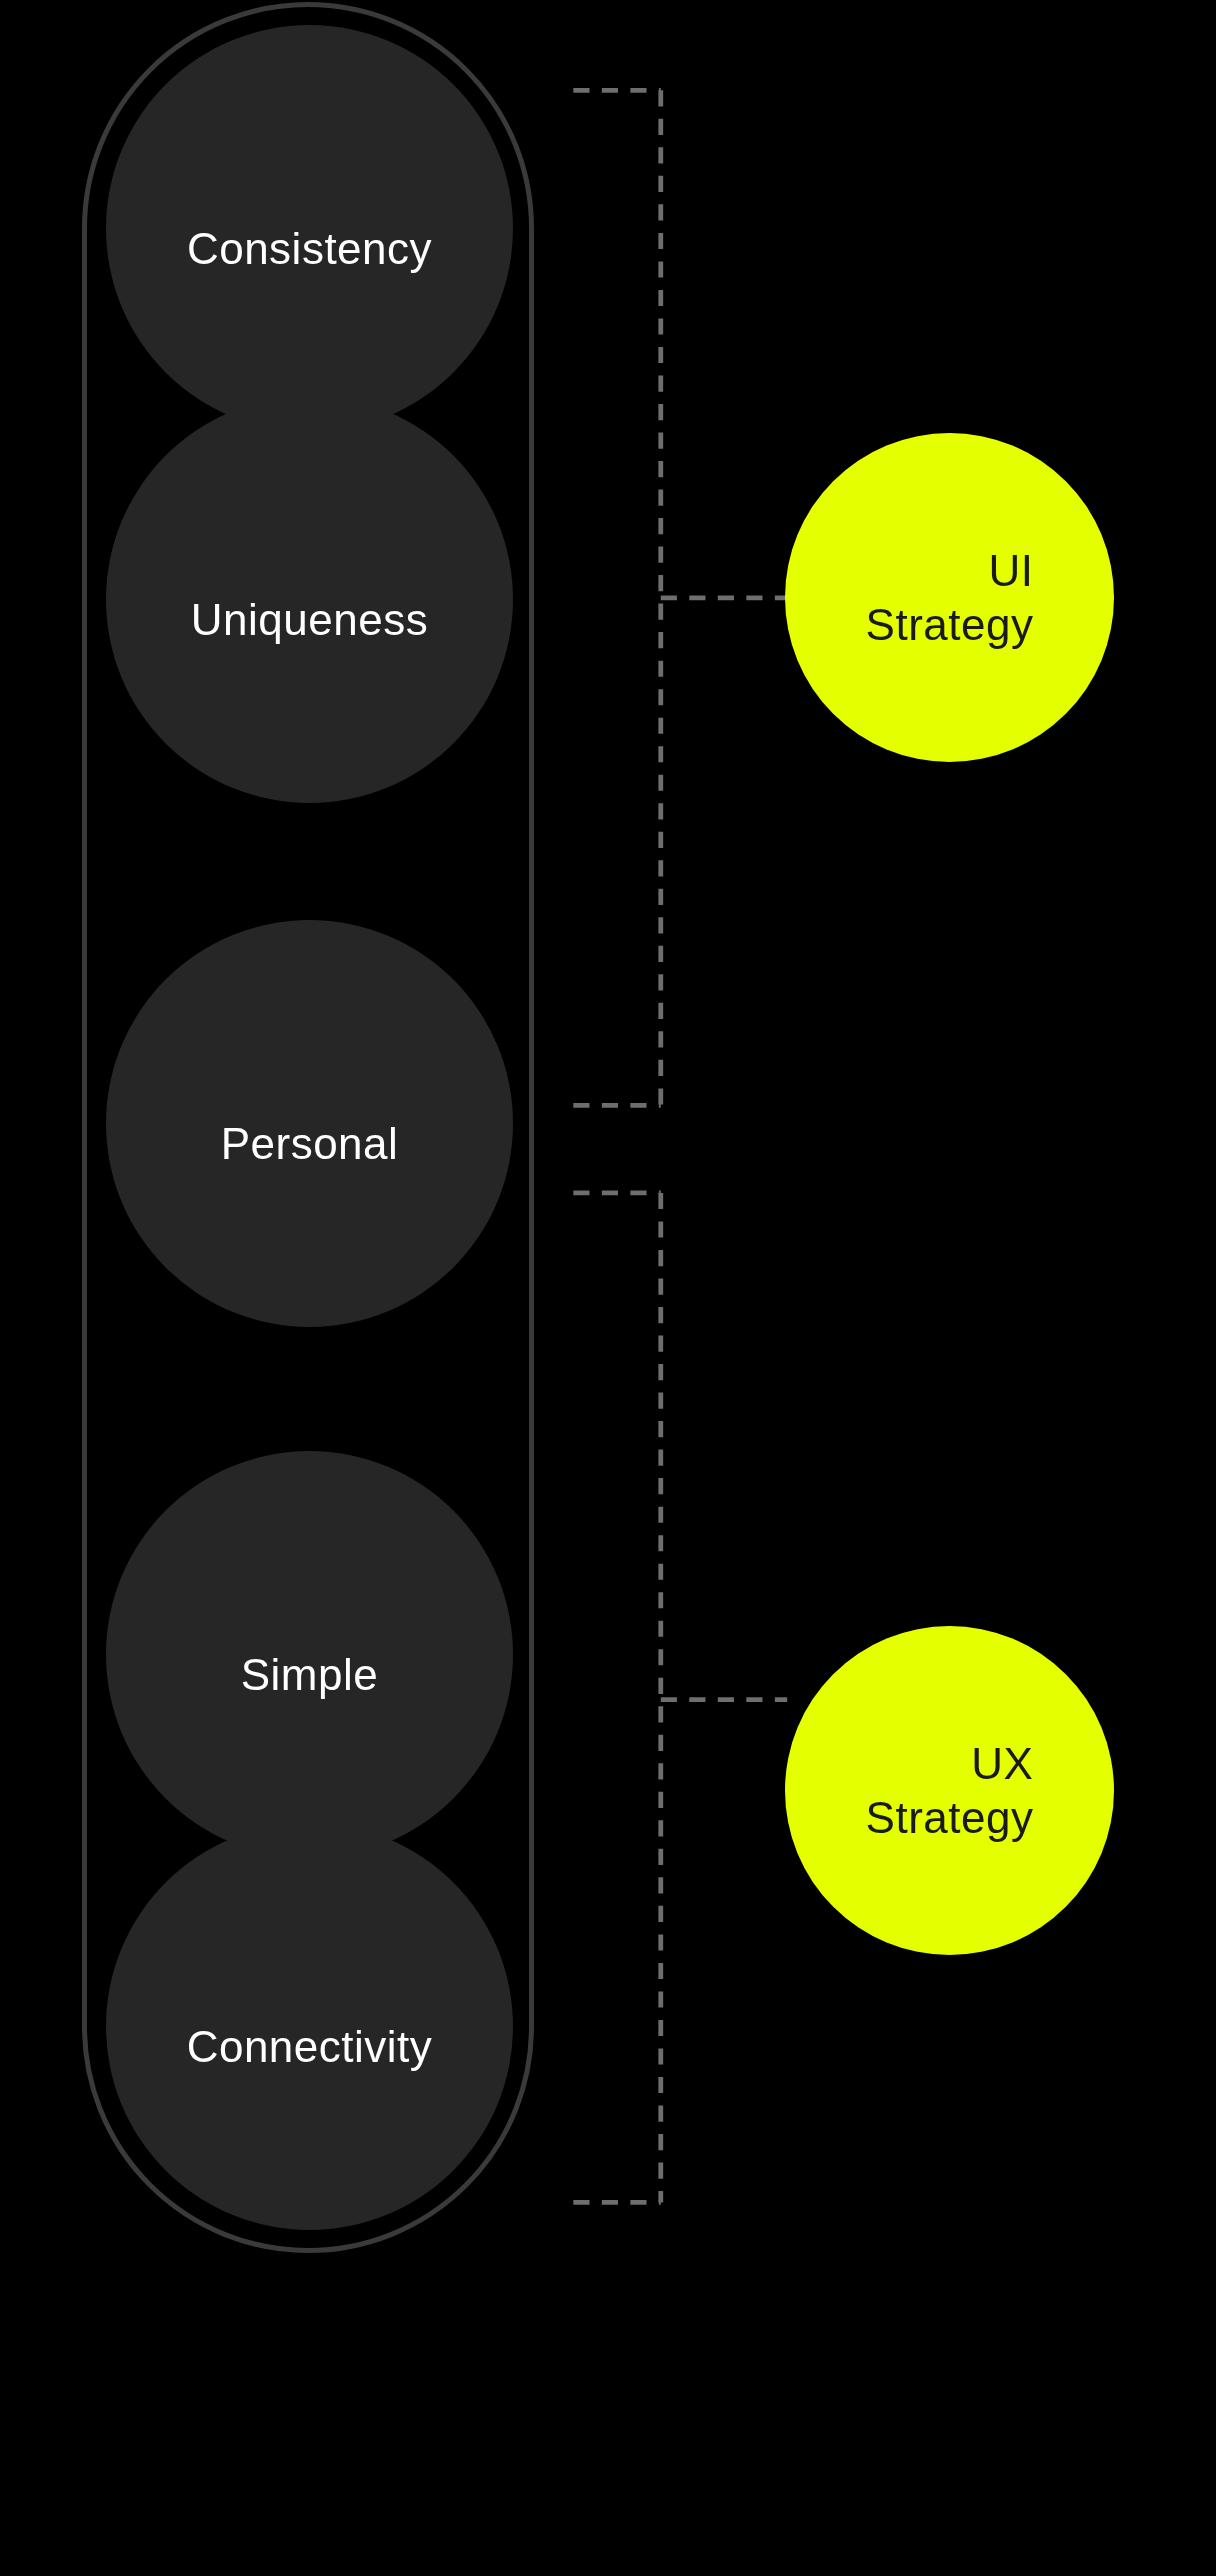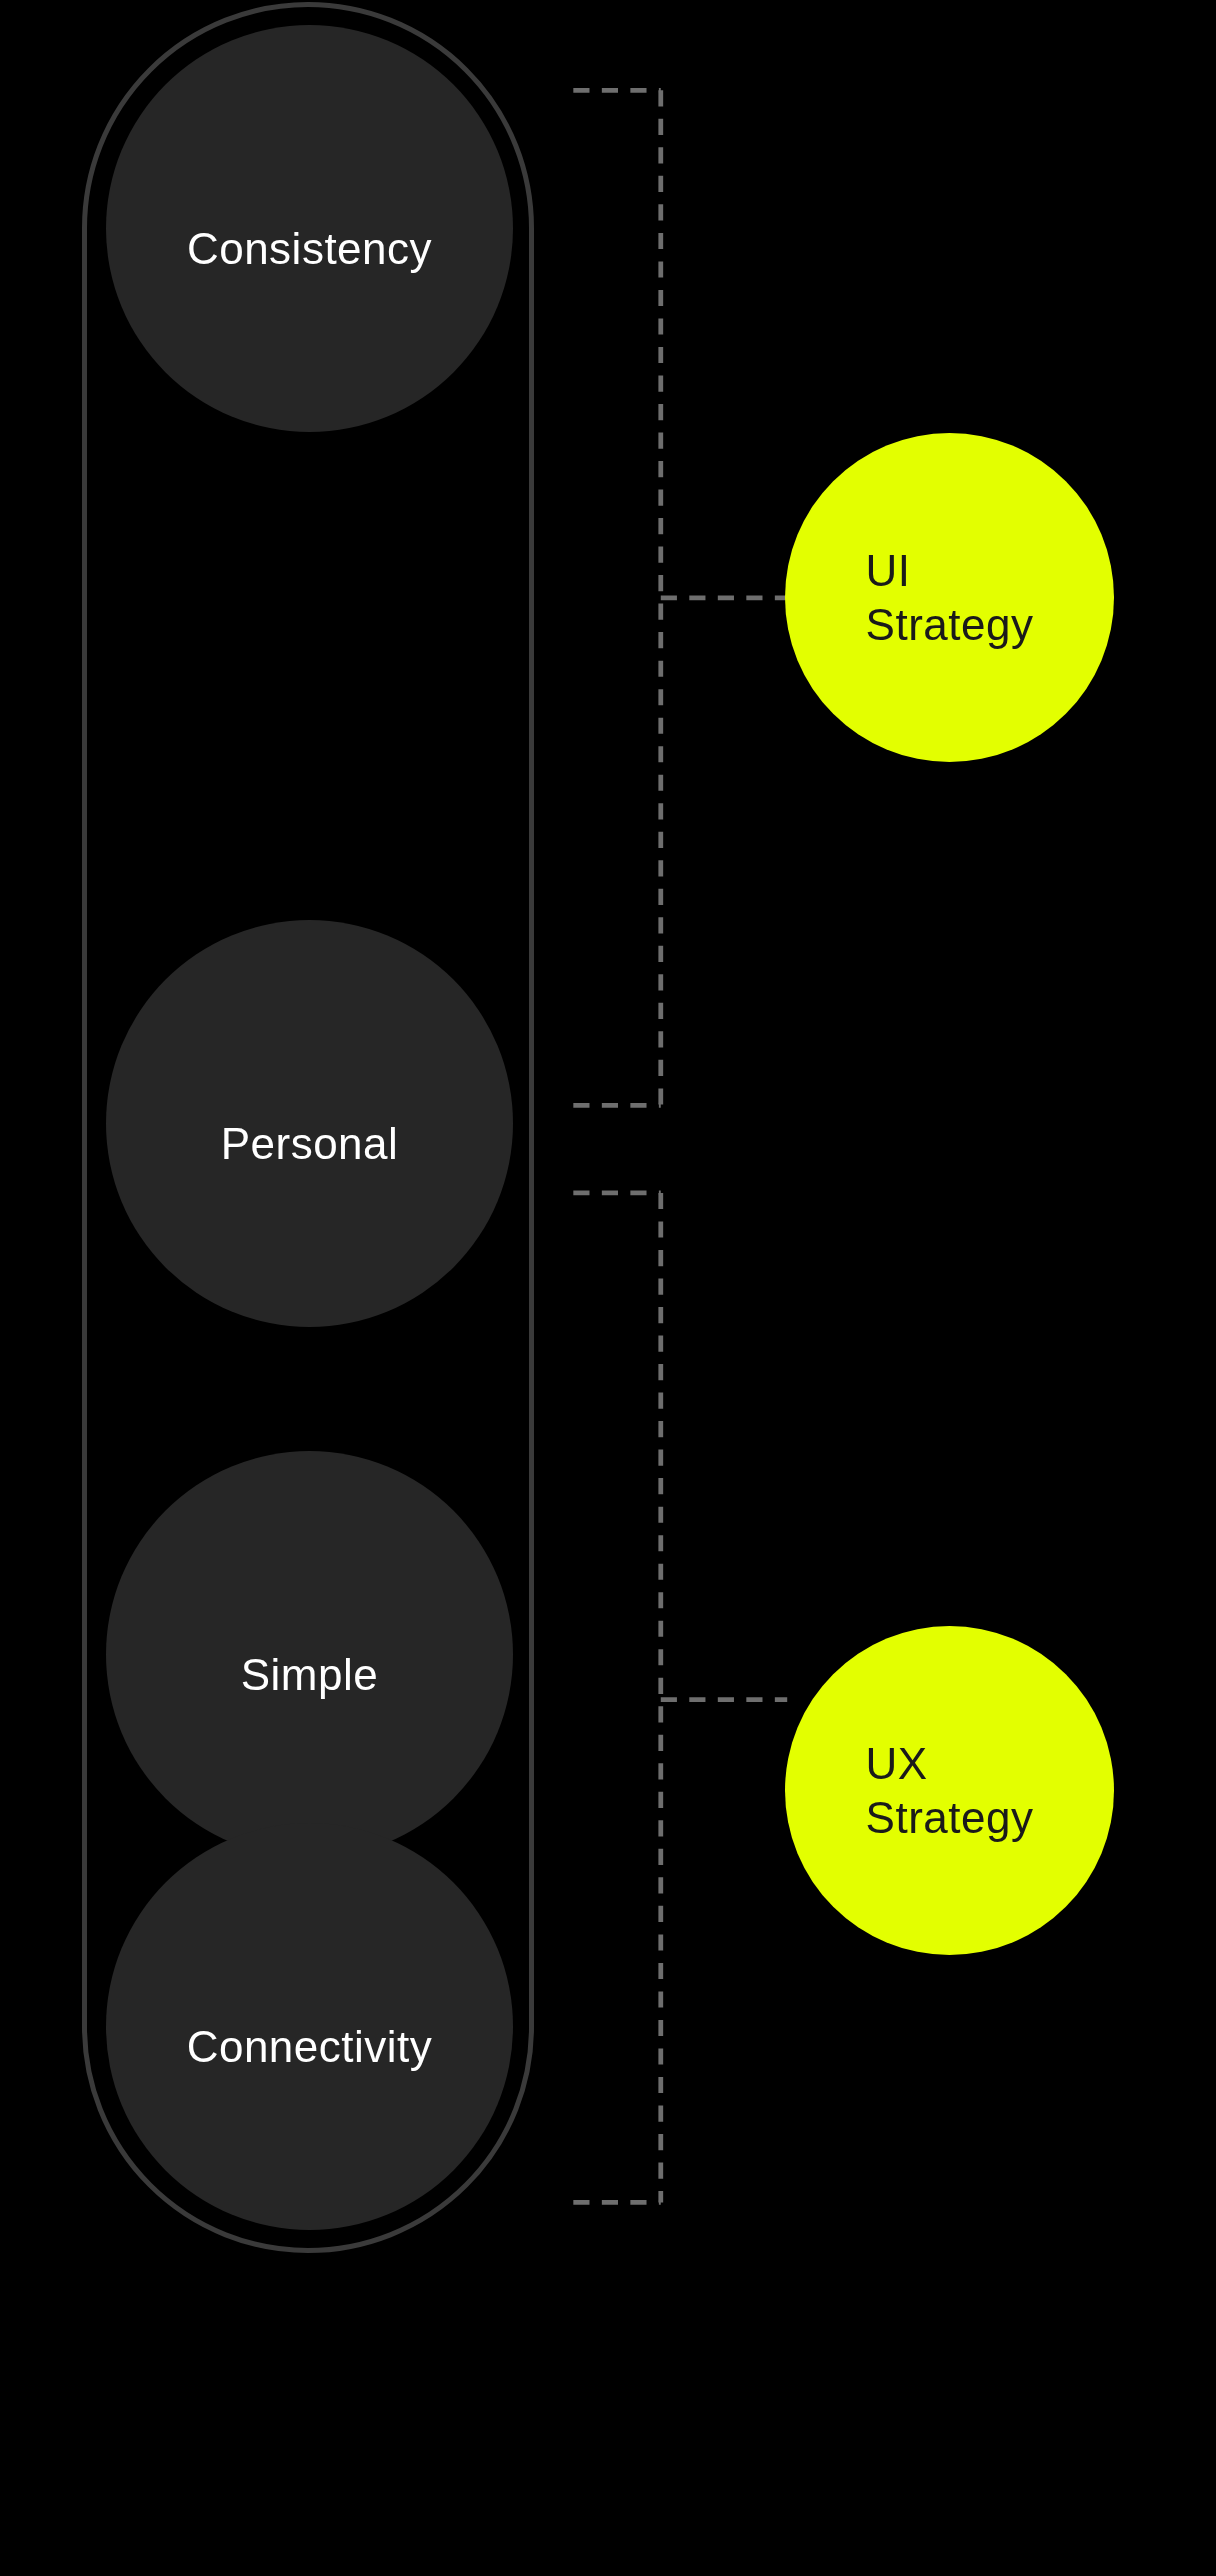--- a/index.html
+++ b/index.html
@@ -66,36 +66,39 @@
     background: var(--accent, #e3ff00);
     display: flex;
     align-items: center;
     justify-content: center;
   }
   .strategy span {
     color: var(--strategy-text, #1a1a1a);
     font-size: 44px;
     font-weight: 500;
     line-height: 1.22;
-    text-align: left;
+    text-align: right;
     white-space: pre-line;
     letter-spacing: 0.5px;
   }
   .s1 { top: 433px; }
   .s2 { top: 1626px; }
 </style>
 </head>
 <body>
 
 <div class="stage">
 
   <div class="capsule"></div>
 
   <div class="pillar p1">
     <span>Consistency</span>
+  </div>
+  <div class="pillar p2">
+    <span>Uniqueness</span>
   </div>
   <div class="pillar p3">
     <span>Personal</span>
   </div>
   <div class="pillar p4">
     <span>Simple</span>
   </div>
   <div class="pillar p5">
     <span>Connectivity</span>
   </div>

